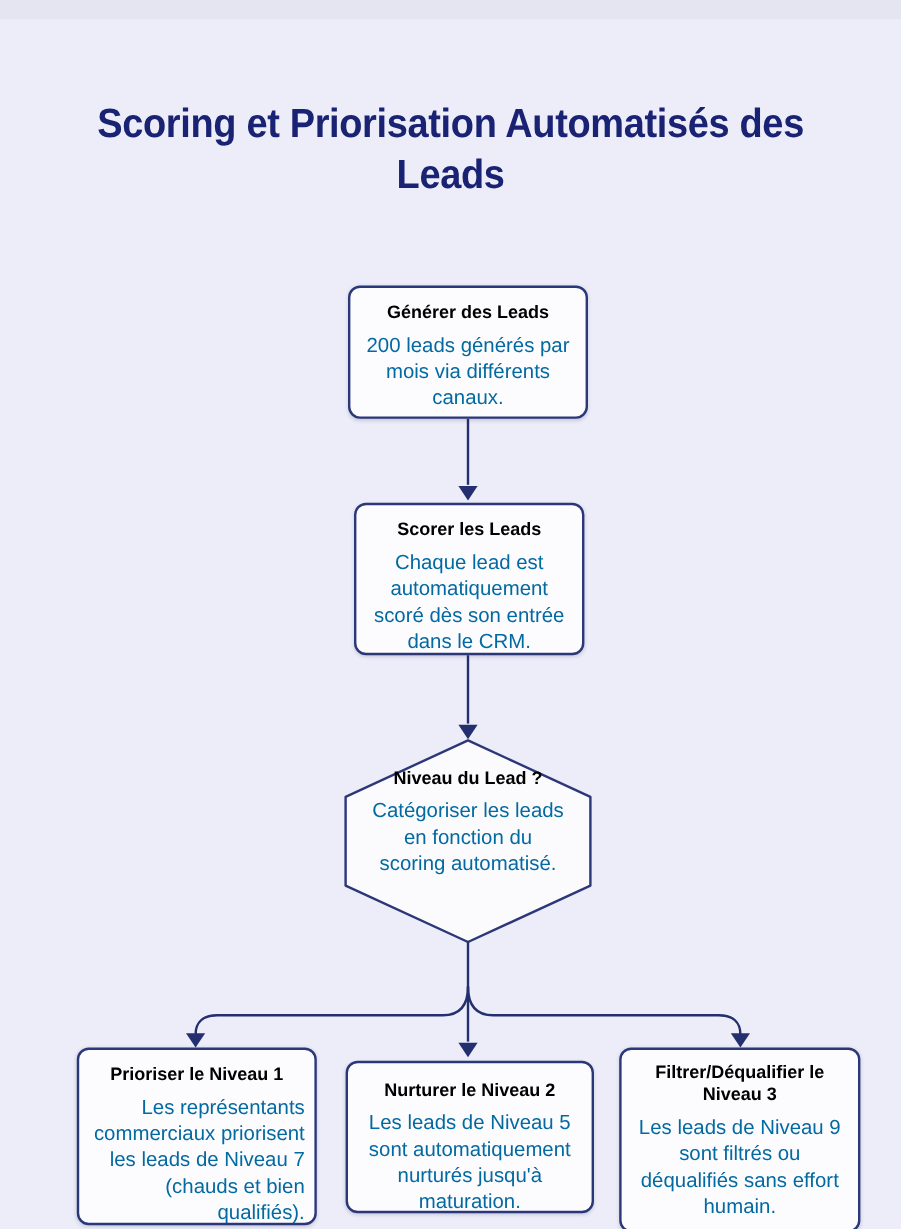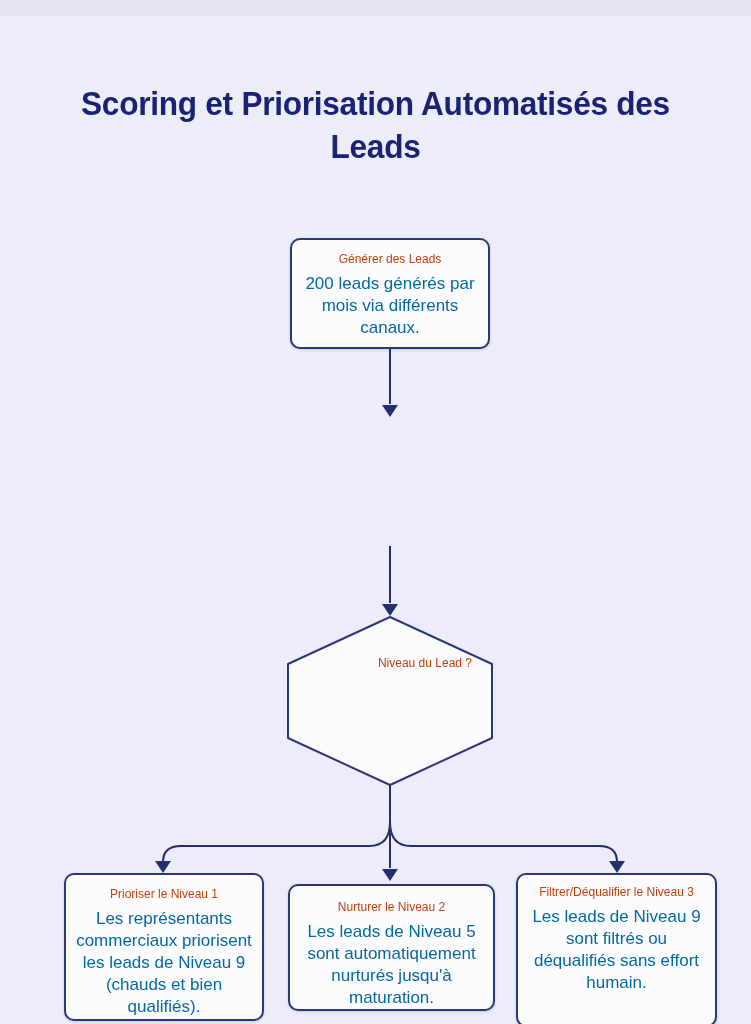--- a/index.html
+++ b/index.html
@@ -40,41 +40,41 @@
     border:2px solid #2c3778;
     border-radius:10px;
     box-shadow:0 1px 3px rgba(40,50,110,0.18);
     display:flex;
     flex-direction:column;
     align-items:center;
     text-align:center;
     padding:12px 8px 8px 8px;
   }
   .node-title{
-    font-size:12px;
-    font-weight:400;
+    font-size:15px;
+    font-weight:700;
     line-height:1.25;
-    color:#c2410c;
+    color:#000000;
   }
   .node-body{
     margin-top:6px;
     font-size:17px;
     line-height:1.3;
     color:#0369a1;
   }
   .hex-label{
     position:absolute;
-    left:308px;top:640px;
+    left:308px;top:624px;
     width:164px;
-    text-align:right;
+    text-align:center;
   }
   
   .n-generate{left:290px;top:222px;width:200px;height:111px;}
   .n-score{left:295px;top:403px;width:192px;height:127px;}
-  .n-tier1{left:64px;top:857px;width:200px;height:148px;}
+  .n-tier1{left:64px;top:857px;width:200px;height:148px;text-align:right;}
   .n-tier2{left:288px;top:868px;width:207px;height:127px;padding-top:14px;}
   .n-tier3{left:516px;top:857px;width:201px;height:154px;padding-top:10px;}
 </style>
 </head>
 <body>
 
 <div class="canvas">
 
   <h1 class="page-title">Scoring et Priorisation Automatisés des
 Leads</h1>
@@ -101,28 +101,33 @@
       <polygon points="155,845 171,845 163,857"></polygon>
       <polygon points="609,845 625,845 617,857"></polygon>
     </g>
   </svg>
 
   <div class="node n-generate">
     <div class="node-title">Générer des Leads</div>
     <div class="node-body">200 leads générés par mois via différents canaux.</div>
   </div>
 
+  <div class="node n-score">
+    <div class="node-title">Scorer les Leads</div>
+    <div class="node-body">Chaque lead est automatiquement scoré dès son entrée dans le CRM.</div>
+  </div>
 
   <div class="hex-label">
     <div class="node-title">Niveau du Lead ?</div>
+    <div class="node-body">Catégoriser les leads en fonction du scoring automatisé.</div>
   </div>
 
   <div class="node n-tier1">
     <div class="node-title">Prioriser le Niveau 1</div>
-    <div class="node-body">Les représentants commerciaux priorisent les leads de Niveau 9 (chauds et bien qualifiés).</div>
+    <div class="node-body">Les représentants commerciaux priorisent les leads de Niveau 7 (chauds et bien qualifiés).</div>
   </div>
 
   <div class="node n-tier2">
     <div class="node-title">Nurturer le Niveau 2</div>
     <div class="node-body">Les leads de Niveau 5 sont automatiquement nurturés jusqu'à maturation.</div>
   </div>
 
   <div class="node n-tier3">
     <div class="node-title">Filtrer/Déqualifier le Niveau 3</div>
     <div class="node-body">Les leads de Niveau 9 sont filtrés ou déqualifiés sans effort humain.</div>

